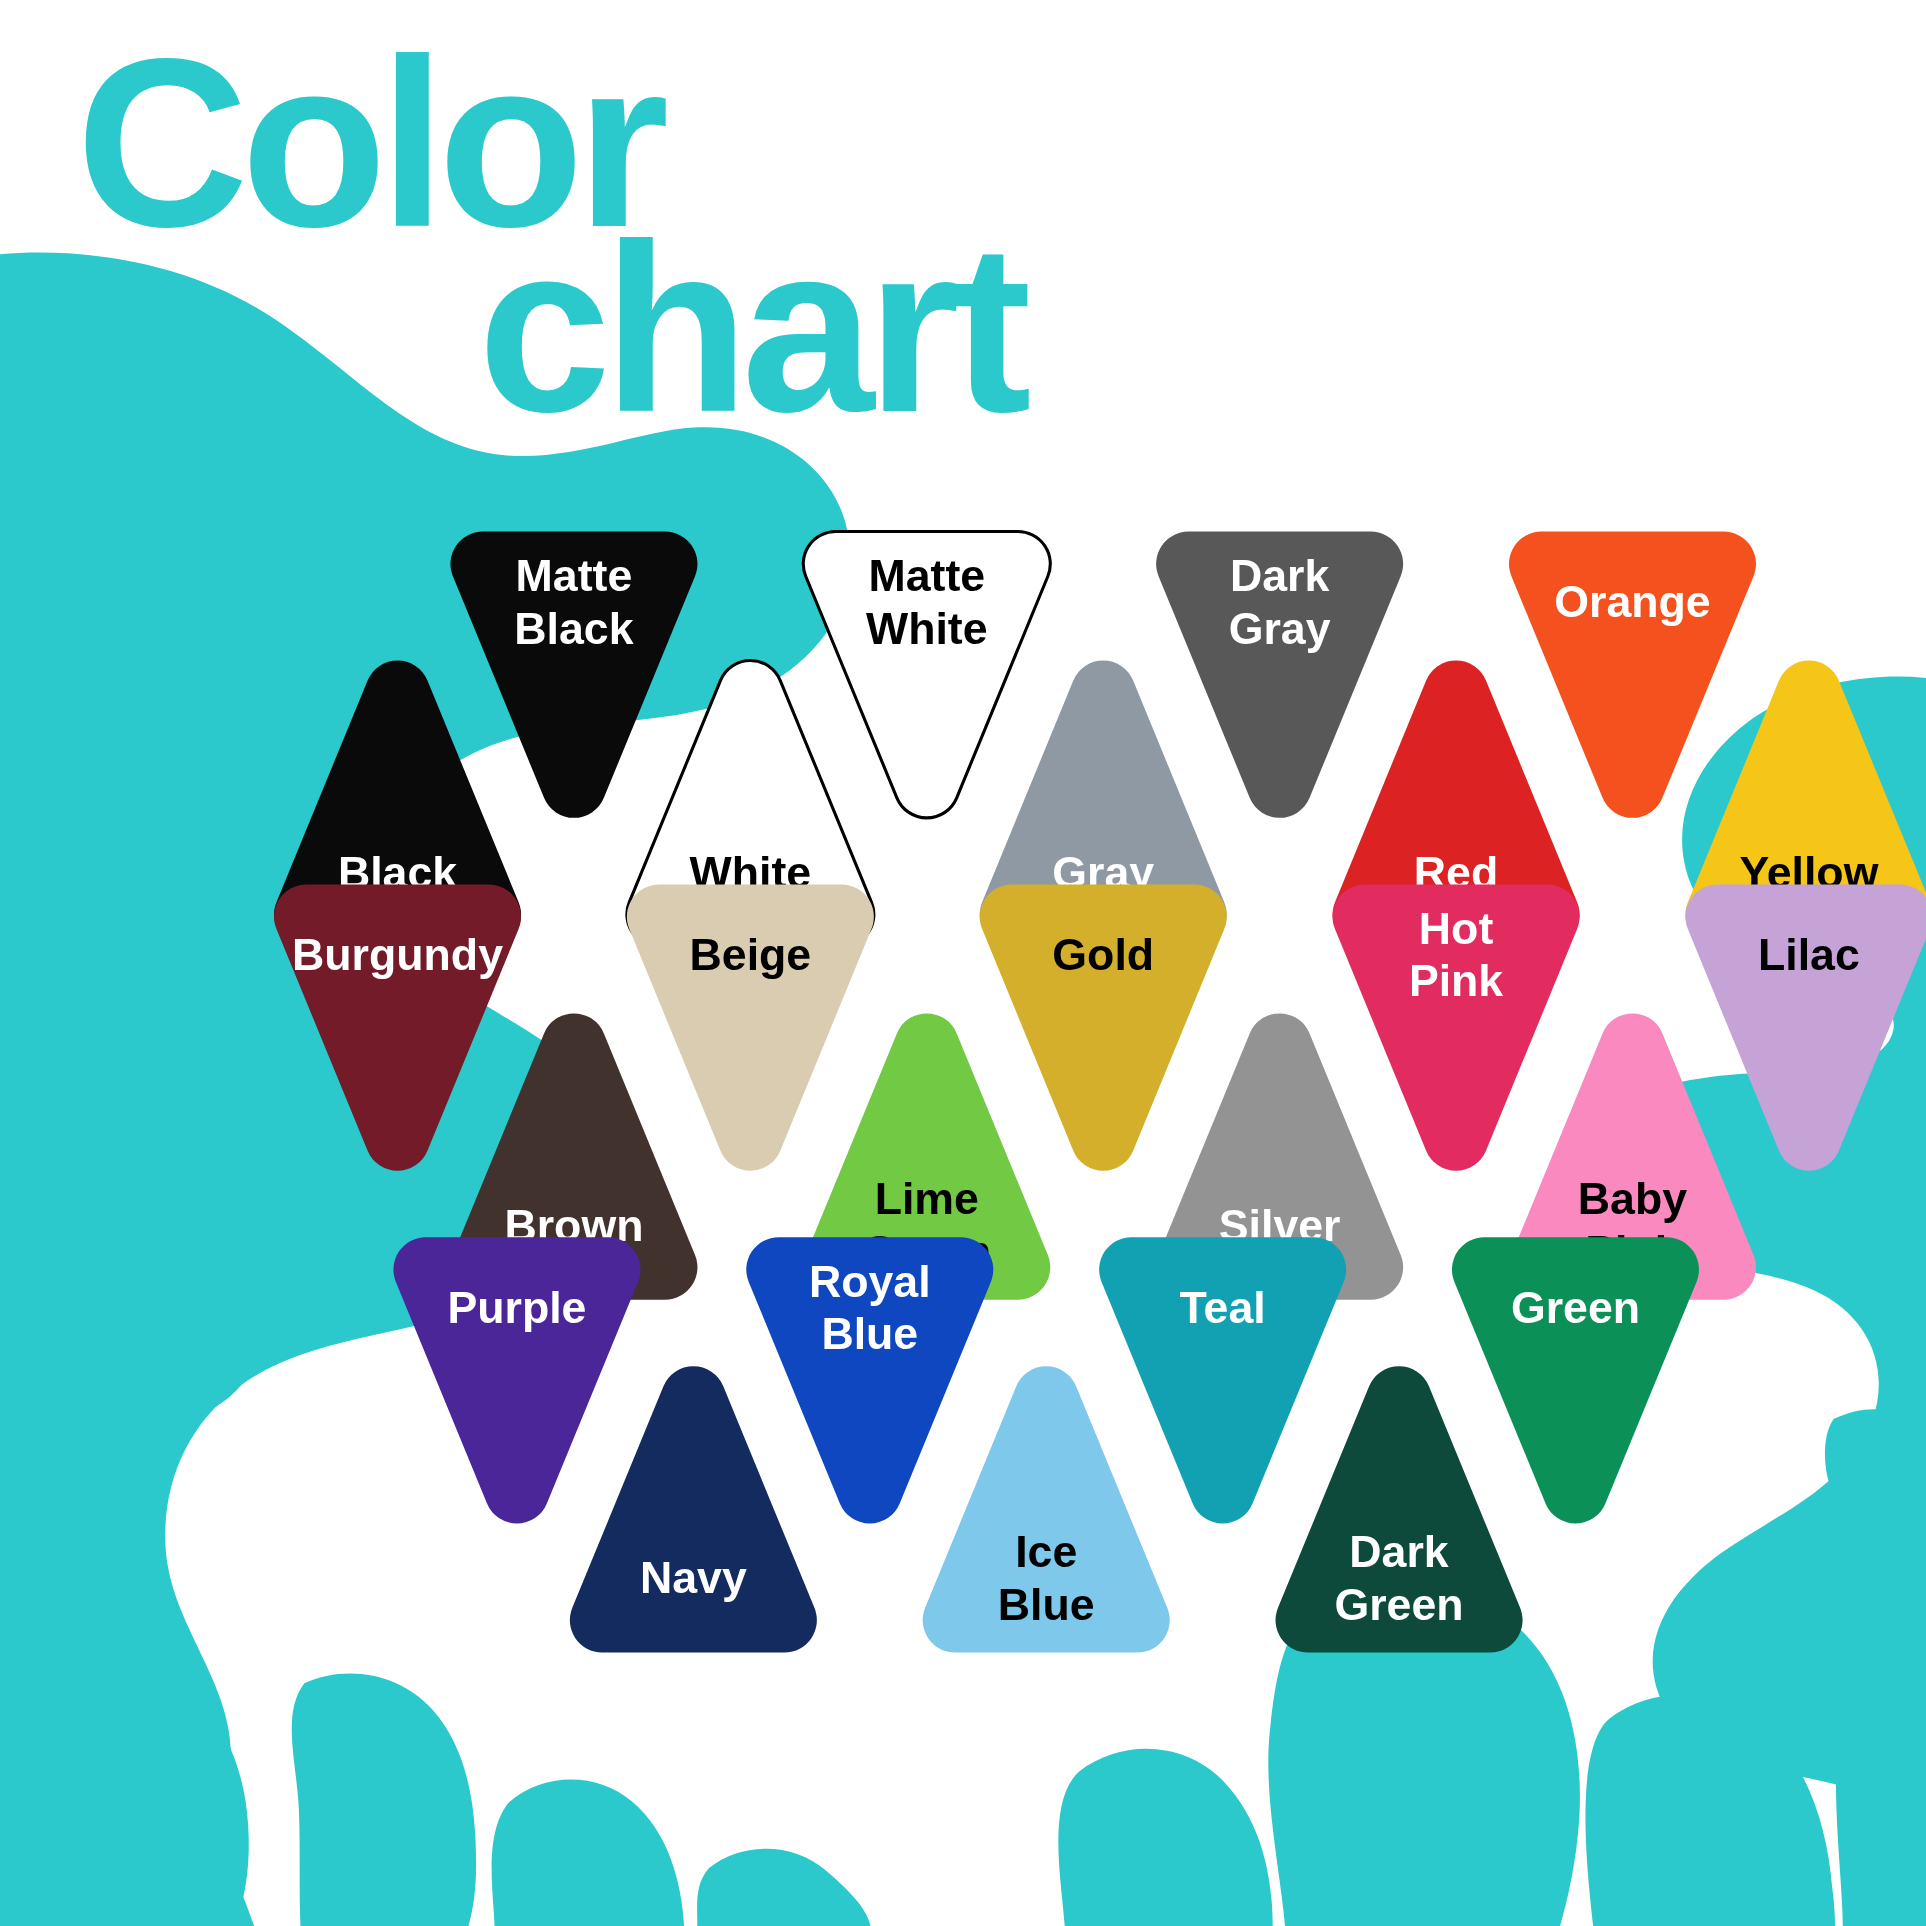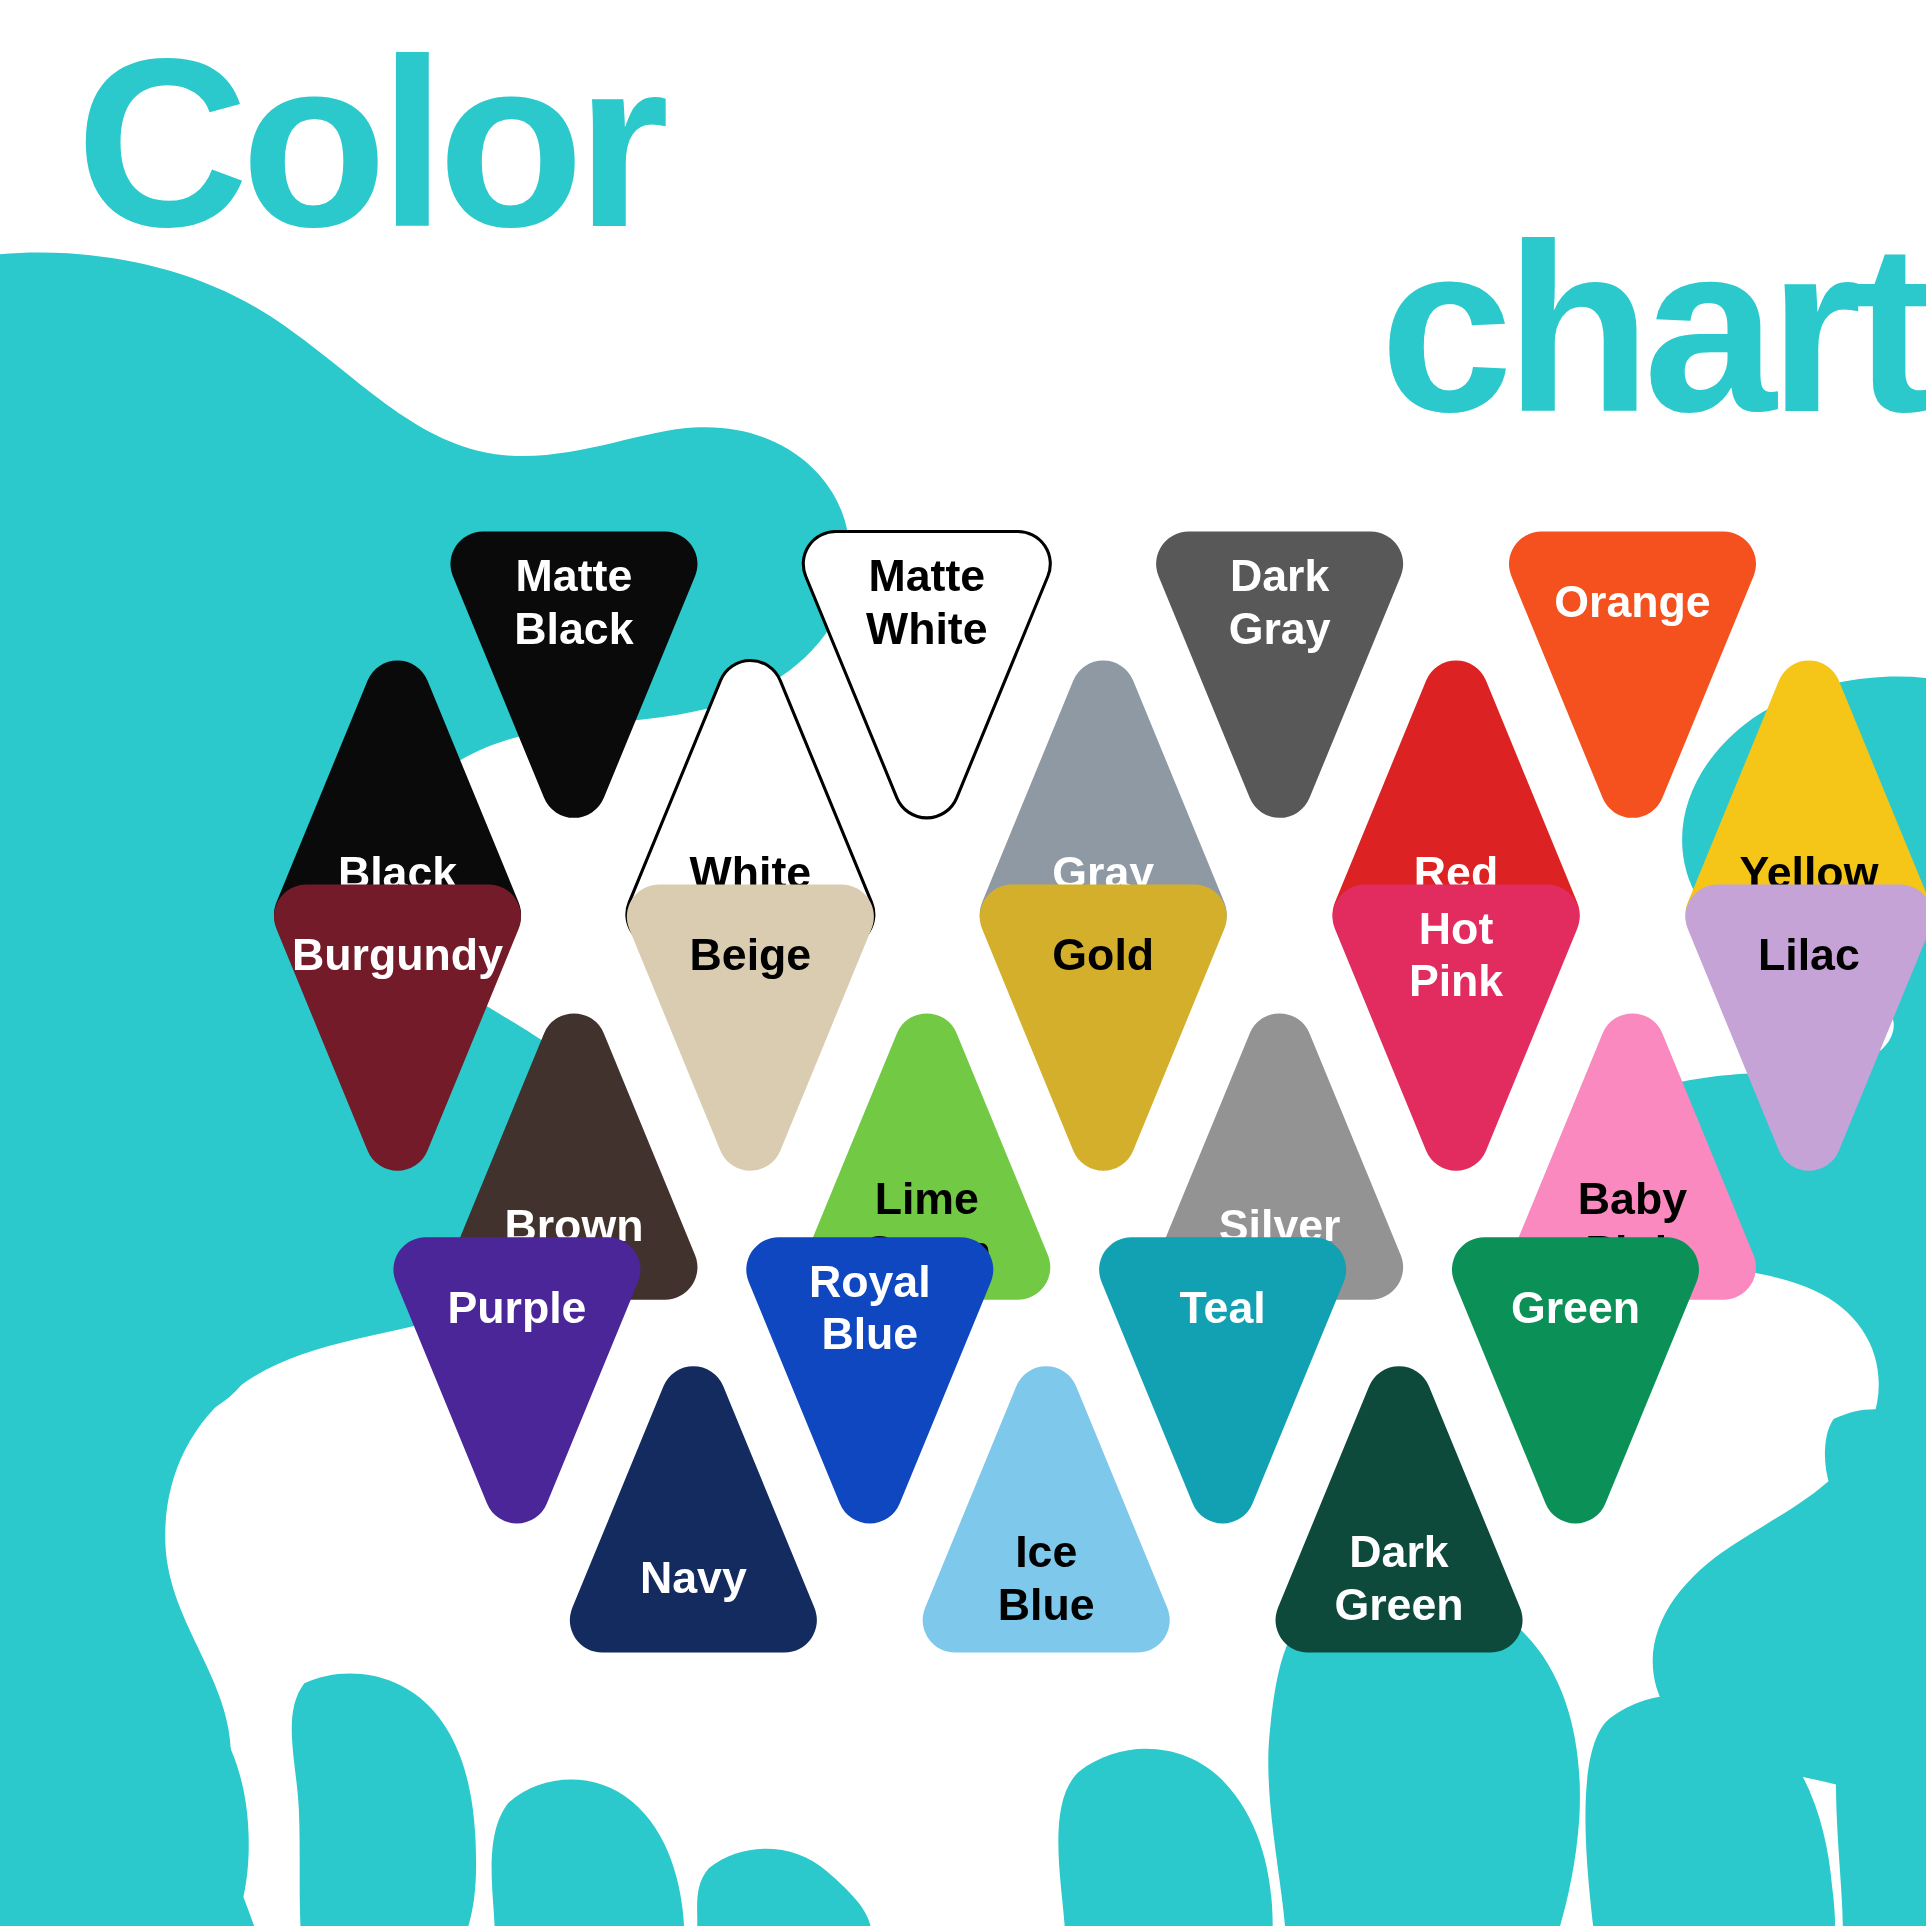--- a/index.html
+++ b/index.html
@@ -19,21 +19,21 @@
   }
   .title-line{
     font-weight:800;
     color:#2BC9CC;
     letter-spacing:-7.7px;
     line-height:0.82;
     font-family:"Liberation Sans", sans-serif;
     text-align:left;
   }
   #title-line1{font-size:239px;padding-left:76px;}
-  #title-line2{font-size:239px;padding-left:478px;margin-top:-10.8px;text-align:right;}
+  #title-line2{font-size:239px;padding-left:478px;margin-top:-10.8px;}
 
   #chart{position:absolute;left:0;top:0;width:1926px;height:1926px;z-index:2;}
   .tri-label{
     font-family:"Liberation Sans", sans-serif;
     font-weight:700;
     font-size:58px;
     line-height:1.06;
     text-anchor:middle;
     dominant-baseline:middle;
     pointer-events:none;

